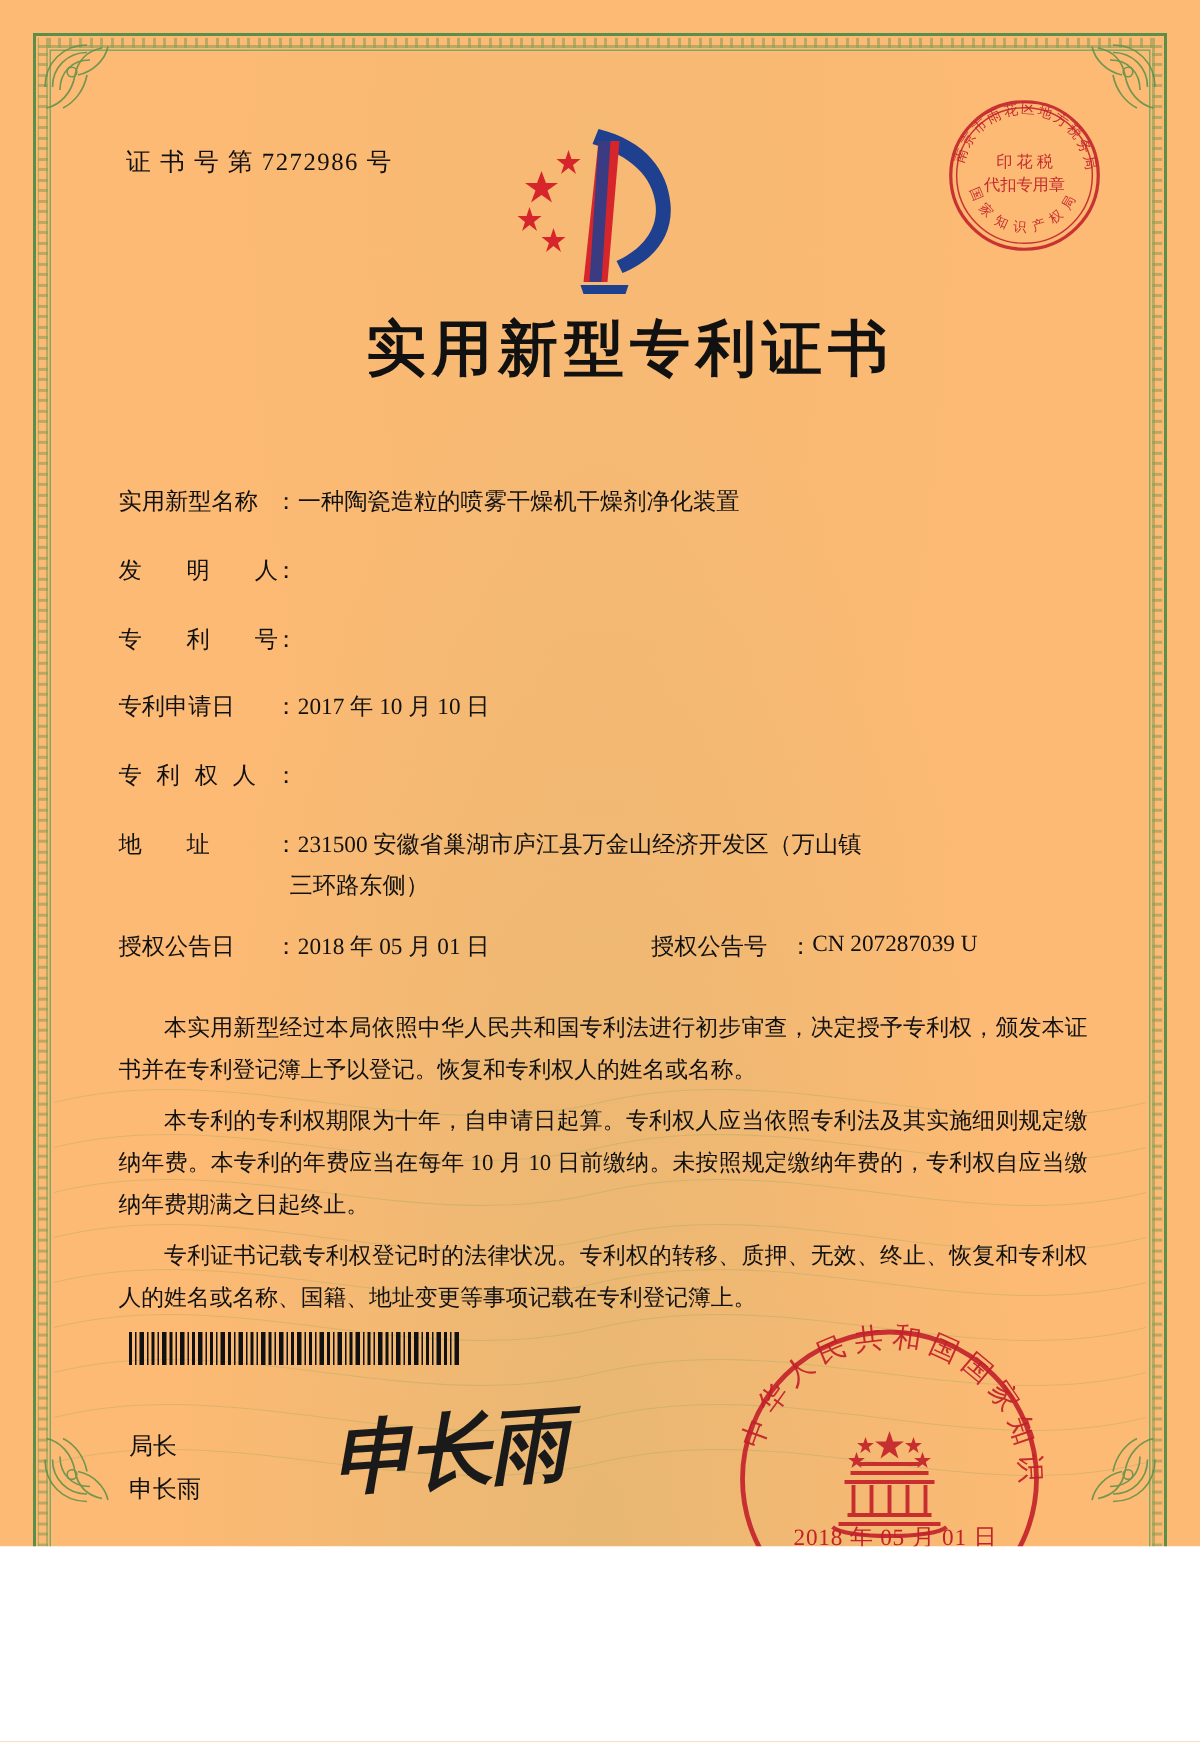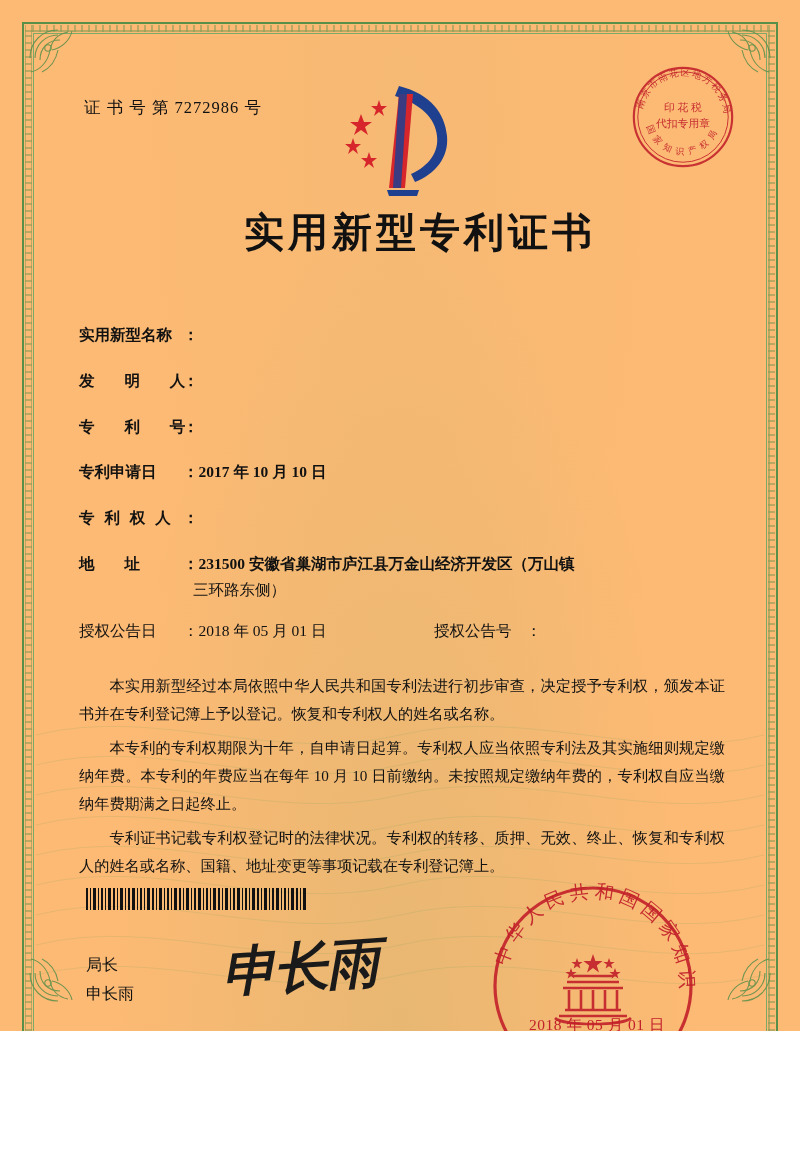--- a/index.html
+++ b/index.html
@@ -119,21 +119,20 @@
     left: 79px; top: 323px;
     width: 648px;
     font-size: 15.5px;
     color: #111;
   }
   .field-row {
     display: flex;
     align-items: center;
     margin-bottom: 22.5px;
     line-height: 1.5;
-    font-weight: bold;
   }
   .field-label {
     width: 104px;
     flex: 0 0 104px;
     letter-spacing: 0px;
     white-space: nowrap;
   }
   .lbl-sp2 { letter-spacing: 13px; }
   .lbl-sp3 { letter-spacing: 3px; }
   .field-colon { flex: 0 0 10px; }
@@ -324,20 +323,21 @@
     <text x="60" y="70" text-anchor="middle" font-size="11" fill="#c2202a" opacity="0.92" font-family="'Liberation Serif',serif">代扣专用章</text>
   </svg>
 
   <div class="title">实用新型专利证书</div>
 
   <div class="fields">
 
     <div class="field-row">
       <span class="field-label">实用新型名称</span>
       <span class="field-colon">：</span>
+      <span class="field-value">一种陶瓷造粒的喷雾干燥机干燥剂净化装置</span>
     </div>
 
     <div class="field-row">
       <span class="field-label lbl-sp2">发 明 人</span>
       <span class="field-colon">：</span>
     </div>
 
     <div class="field-row">
       <span class="field-label lbl-sp2">专 利 号</span>
       <span class="field-colon">：</span>
@@ -363,20 +363,21 @@
 
     <div class="row-two-col">
       <span class="col-left">
         <span class="field-label">授权公告日</span>
         <span class="field-colon">：</span>
         <span class="field-value">2018 年 05 月 01 日</span>
       </span>
       <span class="col-right">
         <span class="field-label">授权公告号</span>
         <span class="field-colon">：</span>
+        <span class="field-value">CN 207287039 U</span>
       </span>
     </div>
   </div>
 
   <div class="paras">
     <p>本实用新型经过本局依照中华人民共和国专利法进行初步审查，决定授予专利权，颁发本证书并在专利登记簿上予以登记。恢复和专利权人的姓名或名称。</p>
     <p>本专利的专利权期限为十年，自申请日起算。专利权人应当依照专利法及其实施细则规定缴纳年费。本专利的年费应当在每年 10 月 10 日前缴纳。未按照规定缴纳年费的，专利权自应当缴纳年费期满之日起终止。</p>
     <p>专利证书记载专利权登记时的法律状况。专利权的转移、质押、无效、终止、恢复和专利权人的姓名或名称、国籍、地址变更等事项记载在专利登记簿上。</p>
   </div>
 

